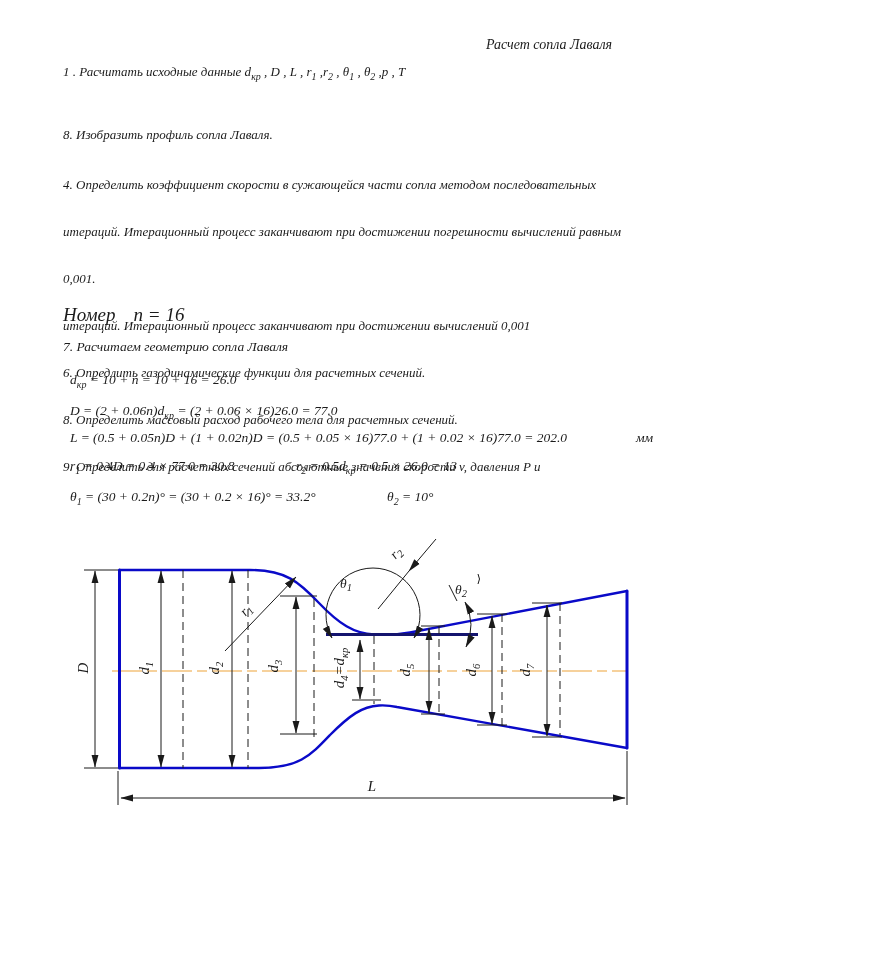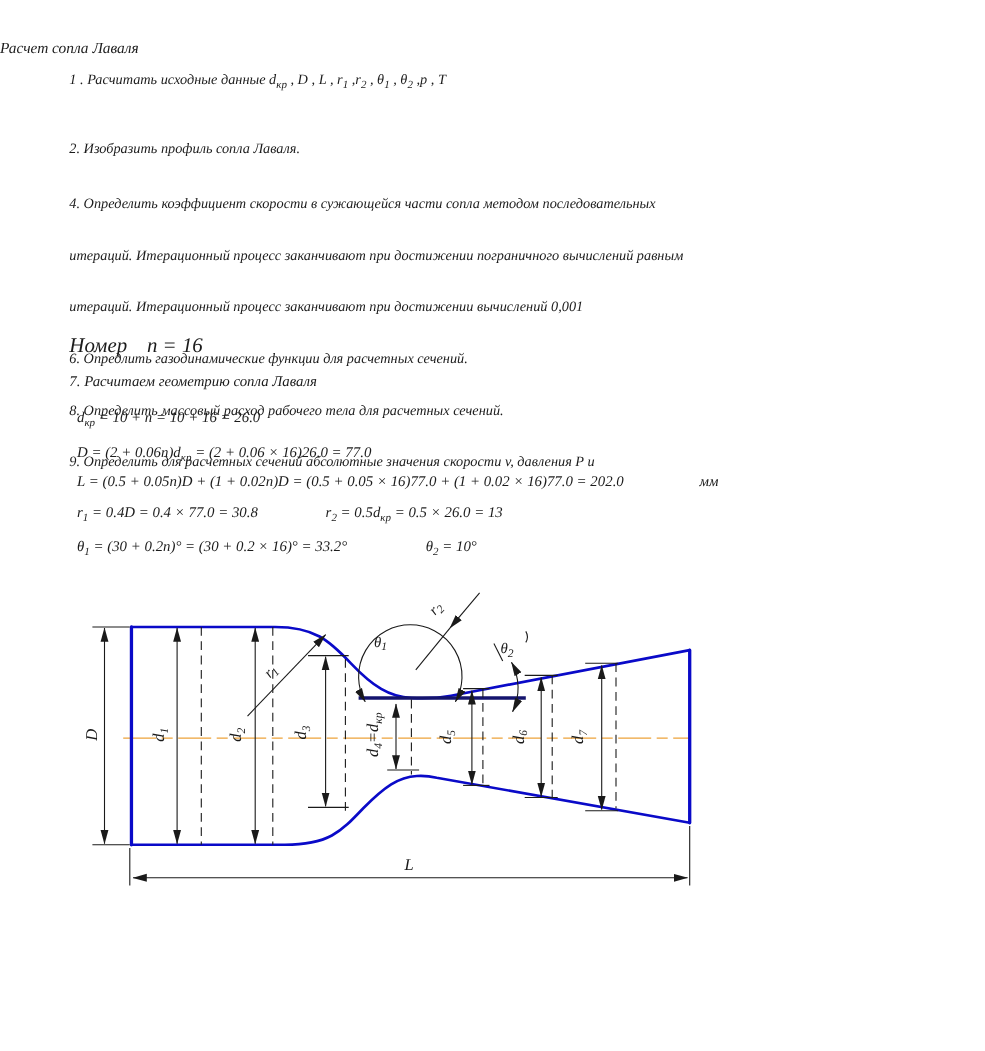--- a/index.html
+++ b/index.html
@@ -1,20 +1,20 @@
 <!DOCTYPE html>
 <html style="--profile: #0a0ac8; --centerline: #eda33b; --dimension: #1a1a1a; --throat-line: #14146e; --text: #1b1b1b;"><head>
 <meta charset="utf-8">
 <style>
   html,body{margin:0;padding:0}
   body{width:895px;height:955px;position:relative;background:#fff;
        font-family:"Liberation Serif",serif;font-style:italic;
        color:var(--text,#1b1b1b);overflow:hidden}
   .abs{position:absolute;white-space:pre}
-  .title{top:37px;left:0;width:612px;text-align:left;font-size:14px}
+  .title{top:37px;left:0;width:612px;text-align:right;font-size:14px}
   .task1{top:64px;left:63px;font-size:13px}
   .tasks{top:95px;left:63px;font-size:13px}
   .tasks>div{height:15px;line-height:15px}
   .tasks>div.gap{margin-top:3px}
   .nomer{top:304px;left:63px;font-size:19px}
   .nomer .nval{margin-left:18px}
   .section{top:339px;left:63px;font-size:13.5px}
   .frm{font-size:13.5px}
   sub{font-size:10px}
   
@@ -30,23 +30,24 @@
   .mk{fill:var(--dimension,#1a1a1a)}
 </style>
 </head>
 <body>
 
 <div class="title abs">Расчет сопла Лаваля</div>
 
 <div class="task1 abs"><span><span>1 . Расчитать исходные данные d</span><sub>кр</sub></span><span><span> , D , L , r</span><sub>1</sub></span><span><span> ,r</span><sub>2</sub></span><span><span> , θ</span><sub>1</sub></span><span><span> , θ</span><sub>2</sub></span><span> ,p , T</span></div>
 
 <div class="tasks abs">
-  <div>2. Изобразить профиль сопла Лаваля.</div>
+  <div>8. Изобразить профиль сопла Лаваля.</div>
   <div class="gap">4. Определить коэффициент скорости в сужающейся части сопла методом последовательных</div>
-  <div>итераций. Итерационный процесс заканчивают при достижении пограничного вычислений равным</div>
+  <div>итераций. Итерационный процесс заканчивают при достижении погрешности вычислений равным</div>
+  <div>0,001.</div>
   <div>итераций. Итерационный процесс заканчивают при достижении вычислений 0,001</div>
   <div>6. Опредлить газодинамические функции для расчетных сечений.</div>
   <div>8. Определить массовый расход рабочего тела для расчетных сечений.</div>
   <div>9. Определить для расчетных сечений абсолютные значения скорости v, давления P и</div>
 </div>
 
 <div class="nomer abs"><span>Номер</span><span class="nval">n = 16</span></div>
 
 <div class="section abs">7. Расчитаем геометрию сопла Лаваля</div>
 

